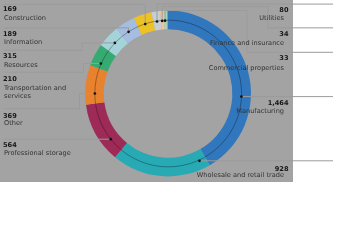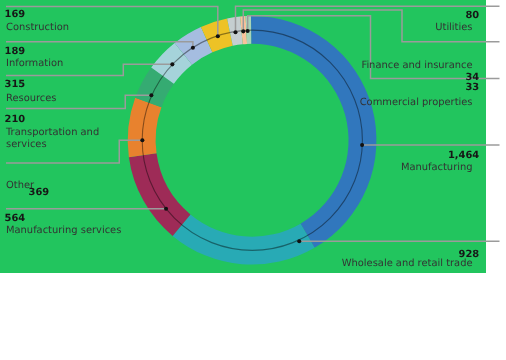--- a/index.html
+++ b/index.html
@@ -1,19 +1,19 @@
 <!DOCTYPE html>
 <html><head>
 <meta charset="utf-8">
 <title>Donut chart</title>
 <style>
   html,body{margin:0;padding:0;background:#ffffff;}
   body{width:337px;height:182px;overflow:hidden;font-family:"DejaVu Sans",sans-serif;
        -webkit-font-smoothing:antialiased;text-rendering:geometricPrecision;}
-  #stage{position:relative;width:324px;height:182px;background:#22c55e;filter:opacity(1);}
+  #stage{position:relative;width:293px;height:182px;background:#a3a3a3;filter:opacity(1);}
 
   svg#fig{position:absolute;left:0;top:0;width:337px;height:182px;display:block;}
   .seg{stroke:none;}
   .leader{fill:none;stroke:#9b9b9b;stroke-width:1;stroke-linecap:butt;stroke-linejoin:miter;}
   .dot{fill:#111111;}
   .midline{fill:none;stroke:#000000;stroke-opacity:0.42;stroke-width:0.75;}
   .callout{position:absolute;}
   .callout .num{opacity:0.999;font-family:"DejaVu Sans",sans-serif;font-weight:bold;font-size:6.6px;line-height:1;color:#161616;white-space:nowrap;position:absolute;}
   .callout .lbl{opacity:0.999;font-family:"DejaVu Sans",sans-serif;font-size:6.6px;line-height:1;color:#333333;white-space:nowrap;position:absolute;}
   .left .num{left:-1px;text-align:left;}
@@ -79,35 +79,35 @@
       <div class="callout left" style="position: absolute; left: 4px; right: auto; top: 0px;">
         <div class="num" style="top: 53.3px;">315</div>
         <div class="lbl" style="top: 61.6px;">Resources</div>
       </div>
       <div class="callout left" style="position: absolute; left: 4px; right: auto; top: 0px;">
         <div class="num" style="top: 75.6px;">210</div>
         <div class="lbl" style="top: 84.8px;">Transportation and</div>
         <div class="lbl" style="top: 93.3px;">services</div>
       </div>
       <div class="callout left" style="position: absolute; left: 4px; right: auto; top: 0px;">
-        <div class="num" style="top: 125px; margin-left: 16px;">369</div>
+        <div class="num" style="top: 113px;">369</div>
         <div class="lbl" style="top: 119.6px;">Other</div>
       </div>
       <div class="callout left" style="position: absolute; left: 4px; right: auto; top: 0px;">
         <div class="num" style="top: 141.5px;">564</div>
-        <div class="lbl" style="top: 149.9px;">Manufacturing services</div>
+        <div class="lbl" style="top: 149.9px;">Professional storage</div>
       </div>
     </div>
   <div id="callouts-right">
       <div class="callout right" style="position: absolute; left: 0px; right: 5px; top: 0px;">
         <div class="num" style="top: 7px;">80</div>
         <div class="lbl" style="top: 15.3px;">Utilities</div>
       </div>
       <div class="callout right" style="position: absolute; left: 0px; right: 5px; top: 0px;">
-        <div class="num" style="top: 48px;">34</div>
+        <div class="num" style="top: 31px;">34</div>
         <div class="lbl" style="top: 39.7px;">Finance and insurance</div>
       </div>
       <div class="callout right" style="position: absolute; left: 0px; right: 5px; top: 0px;">
         <div class="num" style="top: 55.4px;">33</div>
         <div class="lbl" style="top: 64.5px;">Commercial properties</div>
       </div>
       <div class="callout right" style="position: absolute; left: 0px; right: 5px; top: 0px;">
         <div class="num" style="top: 99.8px;">1,464</div>
         <div class="lbl" style="top: 108.3px;">Manufacturing</div>
       </div>

